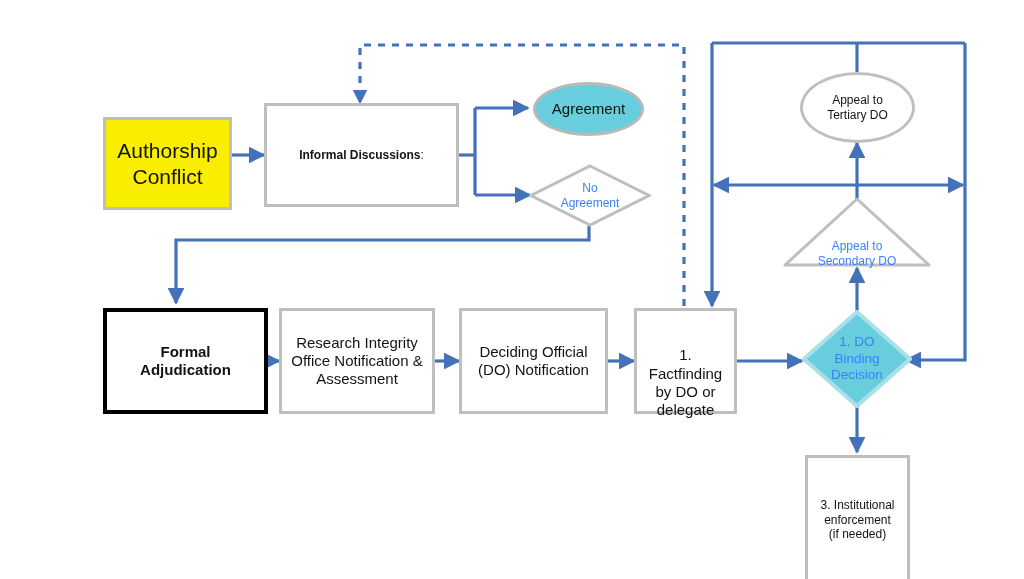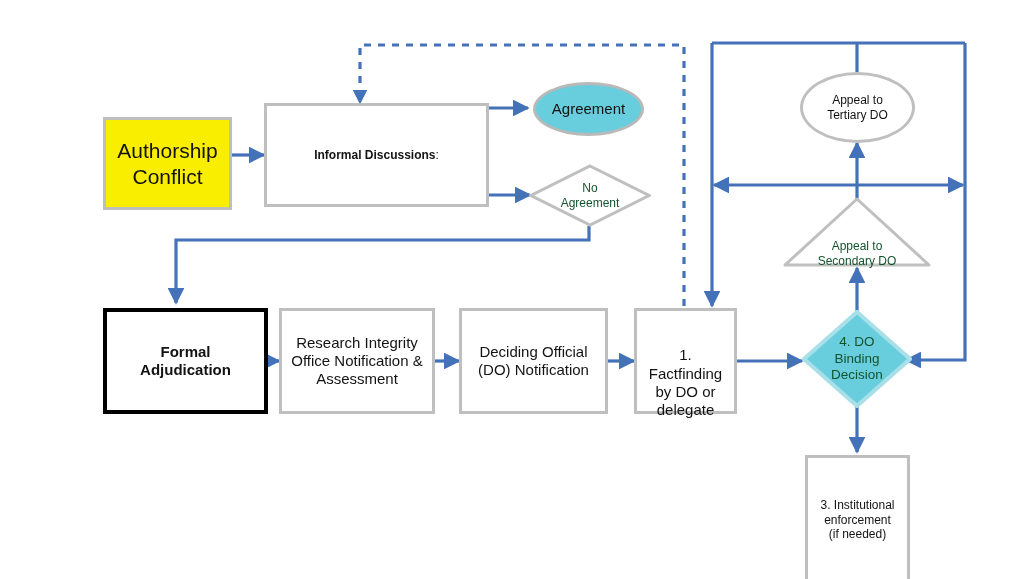--- a/index.html
+++ b/index.html
@@ -41,21 +41,21 @@
   .ellipse{ border-radius:50%; background:#ffffff; border:3px solid #bfbfbf; }
   .ellipse.teal{ background:#68cddc; border:3px solid #b9b9b9; }
 
   
   .shapewrap{ position:absolute; }
   .shapewrap svg{ position:absolute; left:0; top:0; }
   .shapewrap .cap{
     position:absolute; left:0; top:0;
     width:100%; height:100%;
     display:flex; align-items:center; justify-content:center;
-    text-align:center; color:#14532d; line-height:1.22;
+    text-align:center; color:#3b82f6; line-height:1.22;
   }
 
   .f-big{ font-size:21px; }
   .f-med{ font-size:15px; }
   .f-sm{ font-size:12px; }
   .f-xs{ font-size:13.5px; }
   .bold{ font-weight:bold; }
 </style>
 </head>
 <body>
@@ -102,21 +102,21 @@
 
       <path d="M 684 306 L 684 45 L 360 45 L 360 103" stroke-dasharray="7 7" marker-end="url(#ahd)"></path>
     </g>
   </svg>
 
   <div class="node rect yellow f-big" style="left:103px;top:108px;width:129px;height:93px;margin-top:9px;">
     <span class="lbl" style="white-space:pre-line;">Authorship
 Conflict</span>
   </div>
 
-  <div class="node rect" style="left:264px;top:103px;width:225px;height:104px;">
+  <div class="node rect" style="left:264px;top:103px;width:195px;height:104px;">
     <span class="lbl f-sm">
       <b class="bold">Informal Discussions</b><span>:</span><br>
     </span>
   </div>
 
   <div class="node ellipse teal f-med" style="left:533px;top:82px;width:111px;height:54px;">
     <span class="lbl">Agreement</span>
   </div>
 
   <div class="shapewrap" style="left:529px;top:164px;width:122px;height:63px;">
@@ -144,21 +144,21 @@
   <div class="node rect f-med" style="left:634px;top:308px;width:103px;height:106px;">
     <span class="lbl" style="white-space:pre-line;margin-top:44px;">1. Factfinding
 by DO or
 delegate</span>
   </div>
 
   <div class="shapewrap" style="left:802px;top:310px;width:110px;height:98px;">
     <svg width="110" height="98" viewBox="0 0 110 98">
       <polygon points="55,2 108,49 55,96 2,49" fill="#68cddc" stroke="#a8dfe9" stroke-width="4"></polygon>
     </svg>
-    <div class="cap f-xs" style="white-space:pre-line;">4. DO
+    <div class="cap f-xs" style="white-space:pre-line;">1. DO
 Binding
 Decision</div>
   </div>
 
   <div class="node rect f-sm" style="left:805px;top:455px;width:105px;height:130px;">
     <span class="lbl" style="white-space:pre-line;">3. Institutional
 enforcement
 (if needed)</span>
   </div>
 

